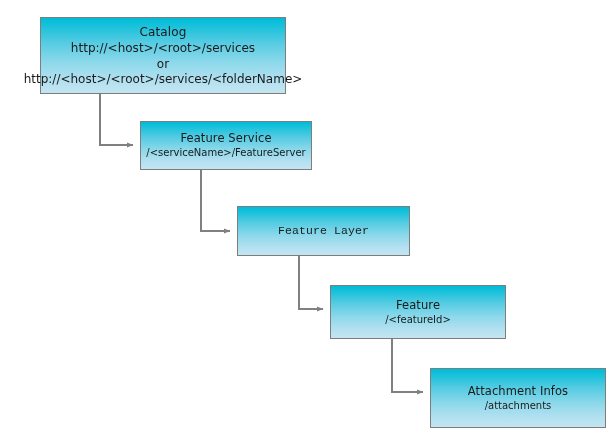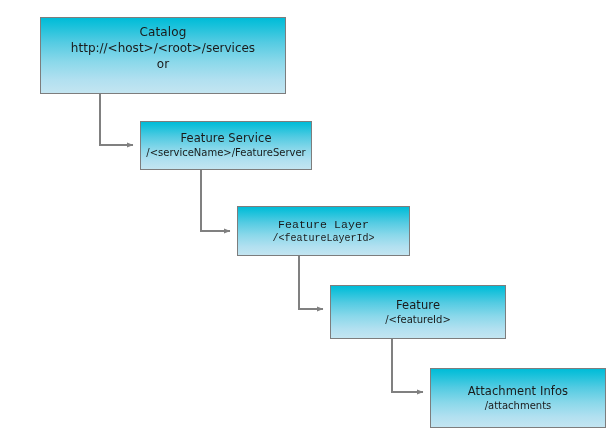--- a/index.html
+++ b/index.html
@@ -96,30 +96,30 @@
 
     <path d="M 299,256 L 299,309 L 323,309" fill="none" stroke="#808080" stroke-width="2" marker-end="url(#arrowhead)"></path>
 
     <path d="M 392,334 L 392,392 L 423,392" fill="none" stroke="#808080" stroke-width="2" marker-end="url(#arrowhead)"></path>
   </svg>
 
   <div class="node-box" id="node-catalog">
     <div class="node-title">Catalog</div>
     <div class="node-sub">http://&lt;host&gt;/&lt;root&gt;/services</div>
     <div class="node-sub">or</div>
+    <div class="node-sub">http://&lt;host&gt;/&lt;root&gt;/services/&lt;folderName&gt;</div>
   </div>
 
   <div class="node-box" id="node-feature-service">
     <div class="node-title">Feature Service</div>
     <div class="node-sub">/&lt;serviceName&gt;/FeatureServer</div>
   </div>
 
   <div class="node-box" id="node-feature-layer">
     <div class="node-title">Feature Layer</div>
-    <div class="node-sub">/&lt;featureLayerId&gt;</div>
   </div>
 
   <div class="node-box" id="node-feature">
     <div class="node-title">Feature</div>
     <div class="node-sub">/&lt;featureId&gt;</div>
   </div>
 
   <div class="node-box" id="node-attachment-infos">
     <div class="node-title">Attachment Infos</div>
     <div class="node-sub">/attachments</div>

